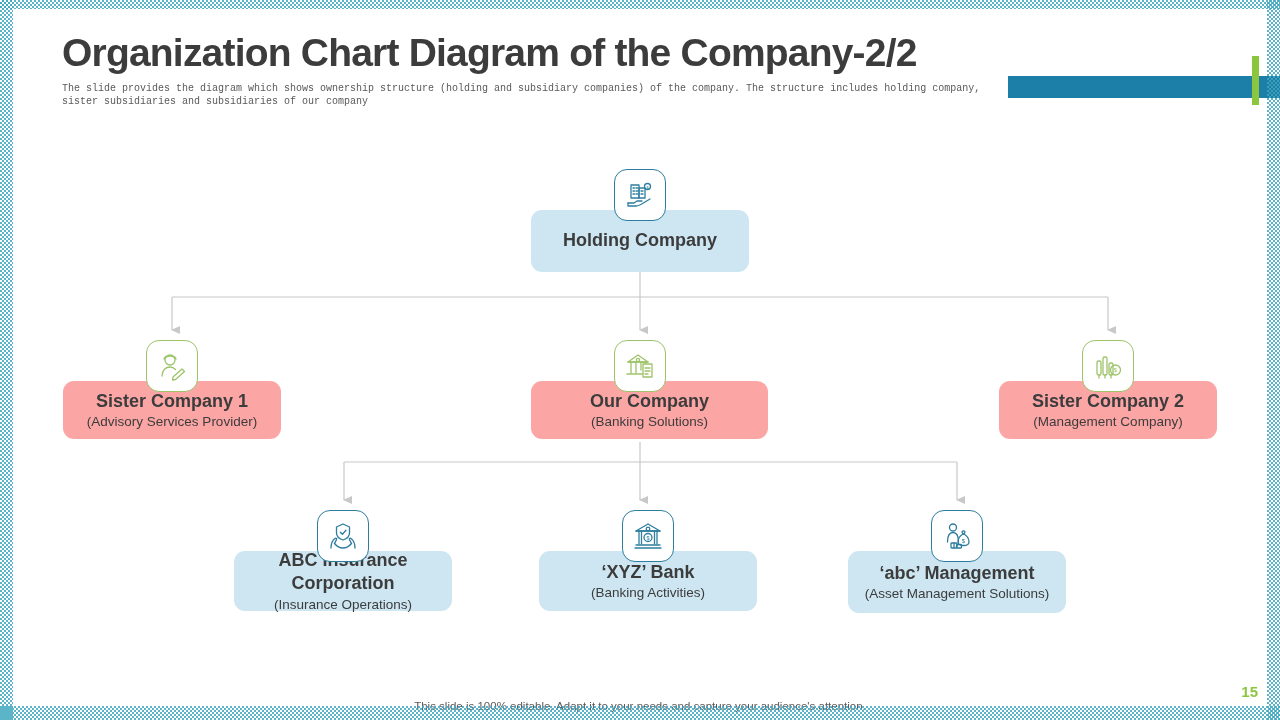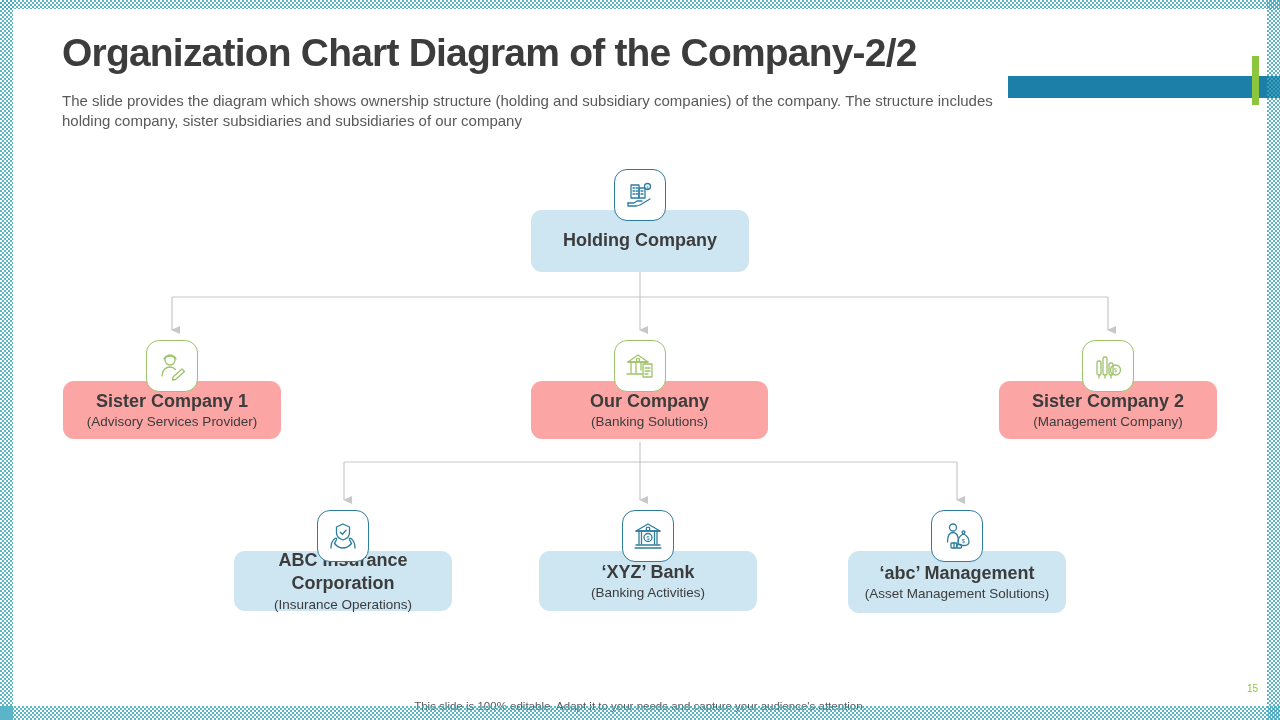--- a/index.html
+++ b/index.html
@@ -43,25 +43,26 @@
   }
   .page-title {
     font-size: 39px;
     font-weight: bold;
     color: #3c3c3c;
     letter-spacing: -0.8px;
     line-height: 1.1;
     white-space: nowrap;
   }
   .page-subtitle {
-    margin-top: 16px;
-    font-size: 15px;
+    margin-top: 7px;
+    font-size: 10px;
     color: #595959;
     line-height: 1.35;
     max-width: 950px;
+    font-family: Liberation Mono, monospace;
   }
 
   .header-bar {
     position: absolute;
     left: 1008px;
     top: 76px;
     width: 272px;
     height: 22px;
     background: #1b7fa8;
     z-index: 5;
@@ -149,22 +150,22 @@
     width: 1280px;
     text-align: center;
     font-size: 11.5px;
     color: #5a5a5a;
     z-index: 30;
   }
   .page-number {
     position: absolute;
     right: 22px;
     top: 683px;
-    font-size: 10px;
-    font-weight: normal;
+    font-size: 15px;
+    font-weight: bold;
     color: #8cc63e;
     z-index: 30;
   }
 </style>
 </head>
 <body>
 
 <div class="frame">
   <div class="frame-edge frame-left"></div>
   <div class="frame-edge frame-right"></div>

